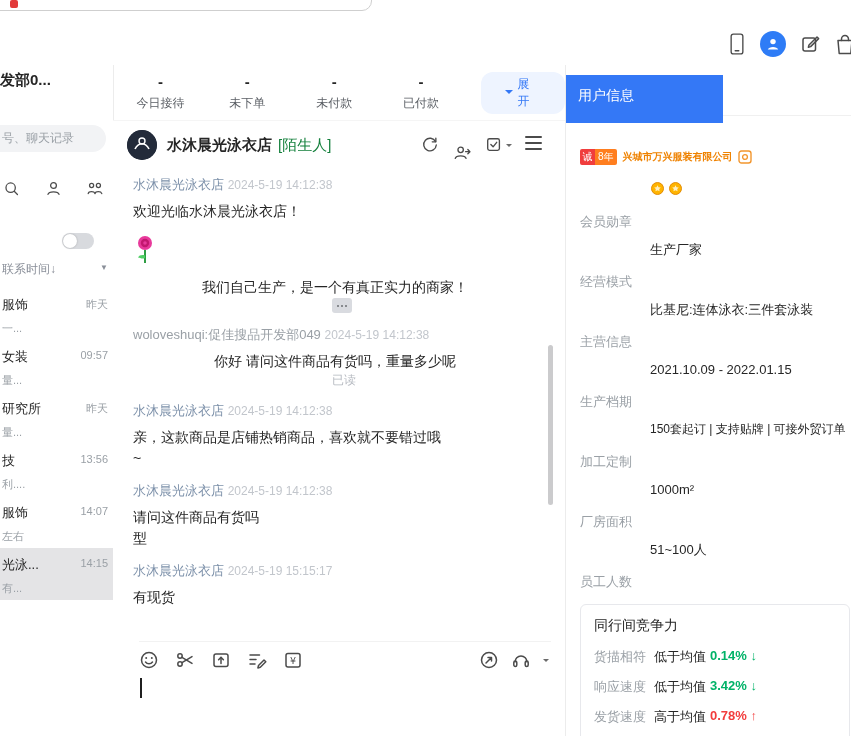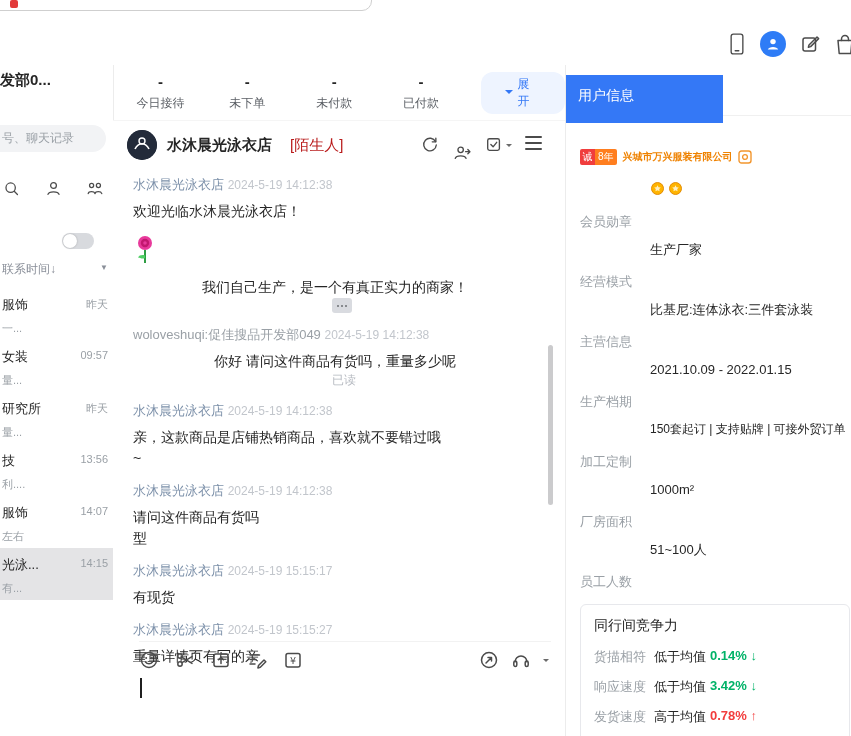--- a/index.html
+++ b/index.html
@@ -43,21 +43,21 @@
   .expand{margin-left:16px;display:flex;align-items:center;background:#eef4ff;border-radius:12px;padding:4px 24px;cursor:pointer;}
   .expand .tri{width:0;height:0;border:4px solid transparent;border-top-color:#3478f6;margin:3px 5px 0 0;}
   .expand .lbl{font-size:12px;color:#3478f6;}
 
   
   .chat{position:absolute;left:113px;top:120px;width:452px;bottom:0;background:#fff;}
   .chat-header{position:relative;height:48px;border-top:1px solid #f5f5f5;}
   .shop-avatar{position:absolute;left:14px;top:9px;width:30px;height:30px;border-radius:50%;background:#232b3a;overflow:hidden;}
   .chat-title{position:absolute;left:54px;top:15px;font-size:15px;white-space:nowrap;}
   .chat-title .nm{font-weight:700;color:#262626;}
-  .chat-title .tg{margin-left:18px;color:#b91c1c;}
+  .chat-title .tg{margin-left:6px;color:#15803d;}
   .hicon{position:absolute;top:15px;cursor:pointer;}
   .hicon.refresh{left:308px;}
   .hicon.contact{left:338px;}
   .hicon.task{left:372px;display:flex;align-items:center;}
   .hicon.task .tri{width:0;height:0;border:3.5px solid transparent;border-top-color:#6b6b6b;margin:4px 0 0 3px;}
   .hicon.menu{left:412px;}
   .menu-bars i{display:block;width:17px;height:2px;background:#4b4b4b;border-radius:1px;margin-bottom:4px;}
   .msgs{position:absolute;top:56px;left:20px;width:404px;}
   .msg{margin-bottom:13px;}
   .msg-head{font-size:13px;margin-bottom:7px;white-space:nowrap;}
@@ -330,27 +330,20 @@
       </div>
 
       <div class="msg">
         <div class="msg-head">
           <span class="sender">水沐晨光泳衣店</span>
           <span class="mtime">2024-5-19 15:15:17</span>
         </div>
         <div class="msg-text">有现货</div>
       </div>
 
-      <div class="msg">
-        <div class="msg-head">
-          <span class="sender">水沐晨光泳衣店</span>
-          <span class="mtime">2024-5-19 15:15:27</span>
-        </div>
-        <div class="msg-text">重量详情页有写的亲</div>
-      </div>
     </div>
 
     <div class="toolbar">
       <div class="tool-left">
         <span class="tool">
           <svg width="20" height="20" viewBox="0 0 20 20">
               <circle class="ic" cx="10" cy="10" r="7.5"></circle>
               <circle cx="7.2" cy="8" r="1" fill="#4b4b4b"></circle>
               <circle cx="12.8" cy="8" r="1" fill="#4b4b4b"></circle>
               <path class="ic" d="M6.5 12c1.8 2.4 5.2 2.4 7 0"></path>

